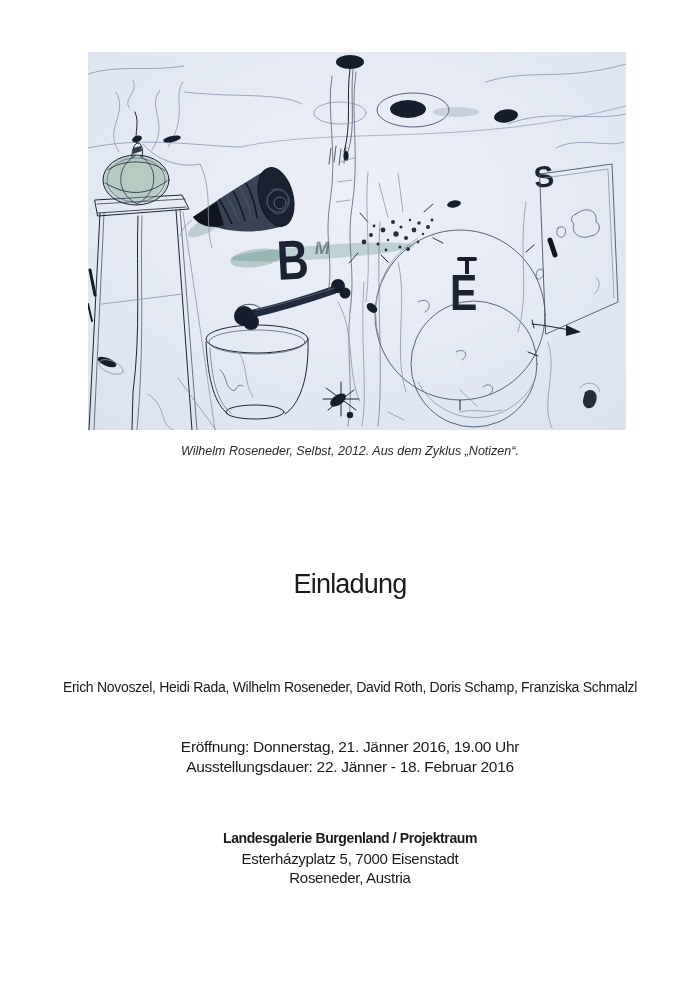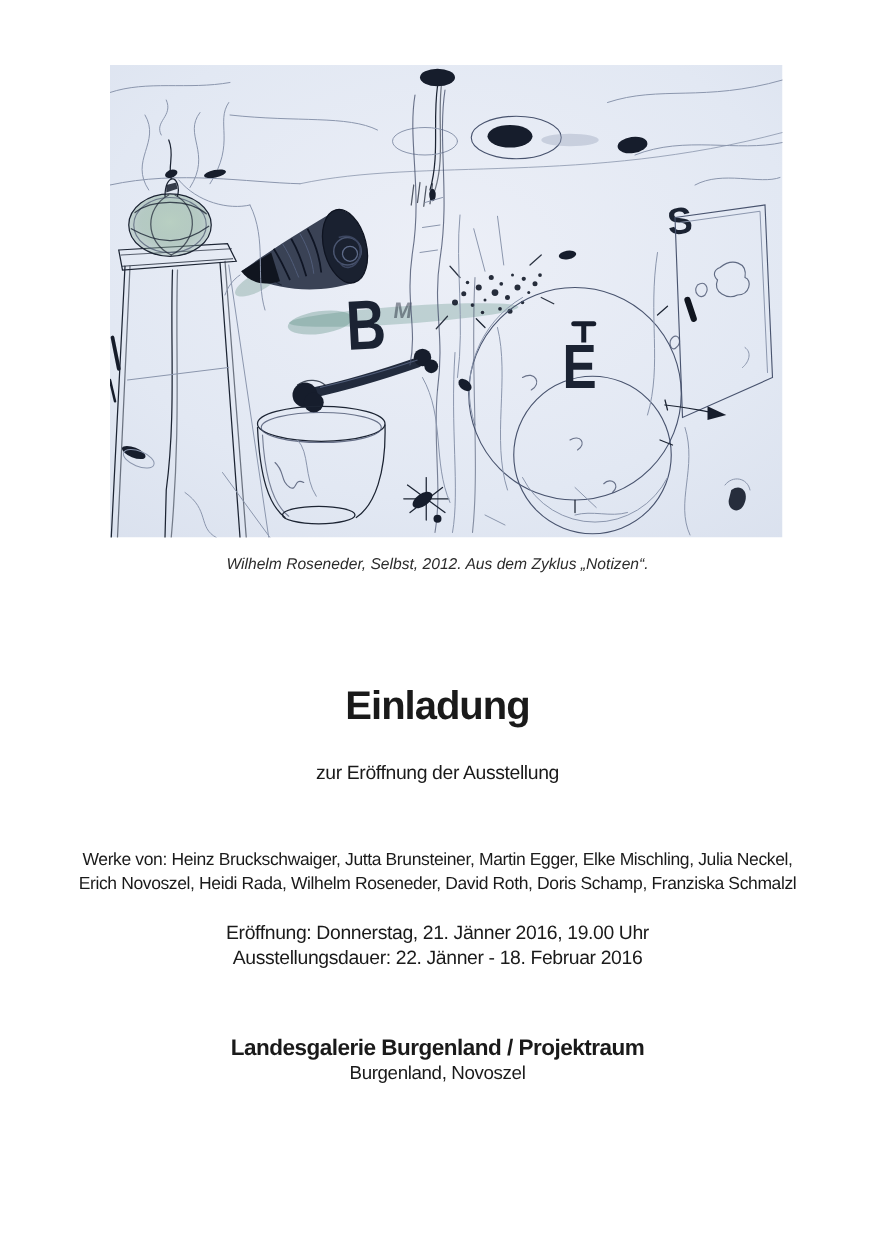--- a/index.html
+++ b/index.html
@@ -3,27 +3,27 @@
 <meta charset="utf-8">
 <style>
   html,body{margin:0;padding:0;background:#ffffff;}
   body{width:700px;height:991px;position:relative;overflow:hidden;
        font-family:"Liberation Sans", sans-serif;color:#1a1a1a;}
   .page{position:absolute;inset:0;background:#ffffff;}
   .art-frame{position:absolute;left:88px;top:52px;width:538px;height:378px;}
   .art-frame svg{display:block;width:100%;height:100%;}
   .txt{position:absolute;left:0;width:700px;text-align:center;white-space:nowrap;}
   .caption{top:444px;font-size:12.5px;font-style:italic;line-height:15px;color:#2b2b2b;letter-spacing:0px;}
-  .title{top:549px;font-size:32px;line-height:30px;letter-spacing:-0.8px;font-weight:700;}
+  .title{top:569px;font-size:27px;line-height:30px;letter-spacing:-0.8px;font-weight:400;}
   .subtitle{top:610px;font-size:15.5px;line-height:18px;letter-spacing:-0.3px;}
   .exh-title{top:642px;font-size:15.5px;line-height:18px;letter-spacing:-0.3px;}
   .artists{top:678px;font-size:14px;line-height:19px;letter-spacing:-0.3px;}
   .dates{top:737px;font-size:15.5px;line-height:20px;letter-spacing:-0.3px;}
   .venue{top:827px;font-size:15px;line-height:19px;letter-spacing:-0.3px;}
-  .venue .vname{font-size:18px;line-height:22px;font-weight:700;letter-spacing:-0.4px;}
+  .venue .vname{font-size:14px;line-height:22px;font-weight:700;letter-spacing:-0.4px;}
   
   .ink{stroke:#1c2433;fill:none;stroke-width:1;stroke-linecap:round;}
   .mid{stroke:#48536e;fill:none;stroke-width:0.9;stroke-linecap:round;}
   .faint{stroke:#8b96ad;fill:none;stroke-width:0.8;stroke-linecap:round;}
   .fill-ink{fill:#161d2c;stroke:none;}
   .letter{fill:#1b2333;font-family:"Liberation Sans",sans-serif;font-weight:700;}
 </style>
 </head>
 <body>
 
@@ -259,30 +259,29 @@
       <path class="faint" d="M300,360 L316,368"></path>
       <path class="faint" d="M372,360 C386,356 400,362 414,358"></path>
       <path class="faint" d="M250,250 C268,282 258,318 272,350"></path>
       <path class="faint" d="M112,112 C126,140 116,170 124,196"></path>
     </svg>
   </div>
 
   <div class="txt caption">Wilhelm Roseneder, Selbst, 2012. Aus dem Zyklus „Notizen“.</div>
 
   <div class="txt title">Einladung</div>
-  <div class="txt subtitle">zur Eröffnung der Ausstellung</div>
 
   <div class="txt artists">
-    <div>Werke von: Heinz Bruckschwaiger, Jutta Brunsteiner, Martin Egger, Elke Mischling, Julia Neckel,</div>
     <div>Erich Novoszel, Heidi Rada, Wilhelm Roseneder, David Roth, Doris Schamp, Franziska Schmalzl</div>
   </div>
 
   <div class="txt dates">
     <div>Eröffnung: Donnerstag, 21. Jänner 2016, 19.00 Uhr</div>
     <div>Ausstellungsdauer: 22. Jänner - 18. Februar 2016</div>
   </div>
 
   <div class="txt venue">
     <div class="vname">Landesgalerie Burgenland / Projektraum</div>
-    <div>Burgenland, Novoszel</div>
+    <div>Esterházyplatz 5, 7000 Eisenstadt</div>
+    <div>Roseneder, Austria</div>
   </div>
 
 </div>
 
 </body></html>

